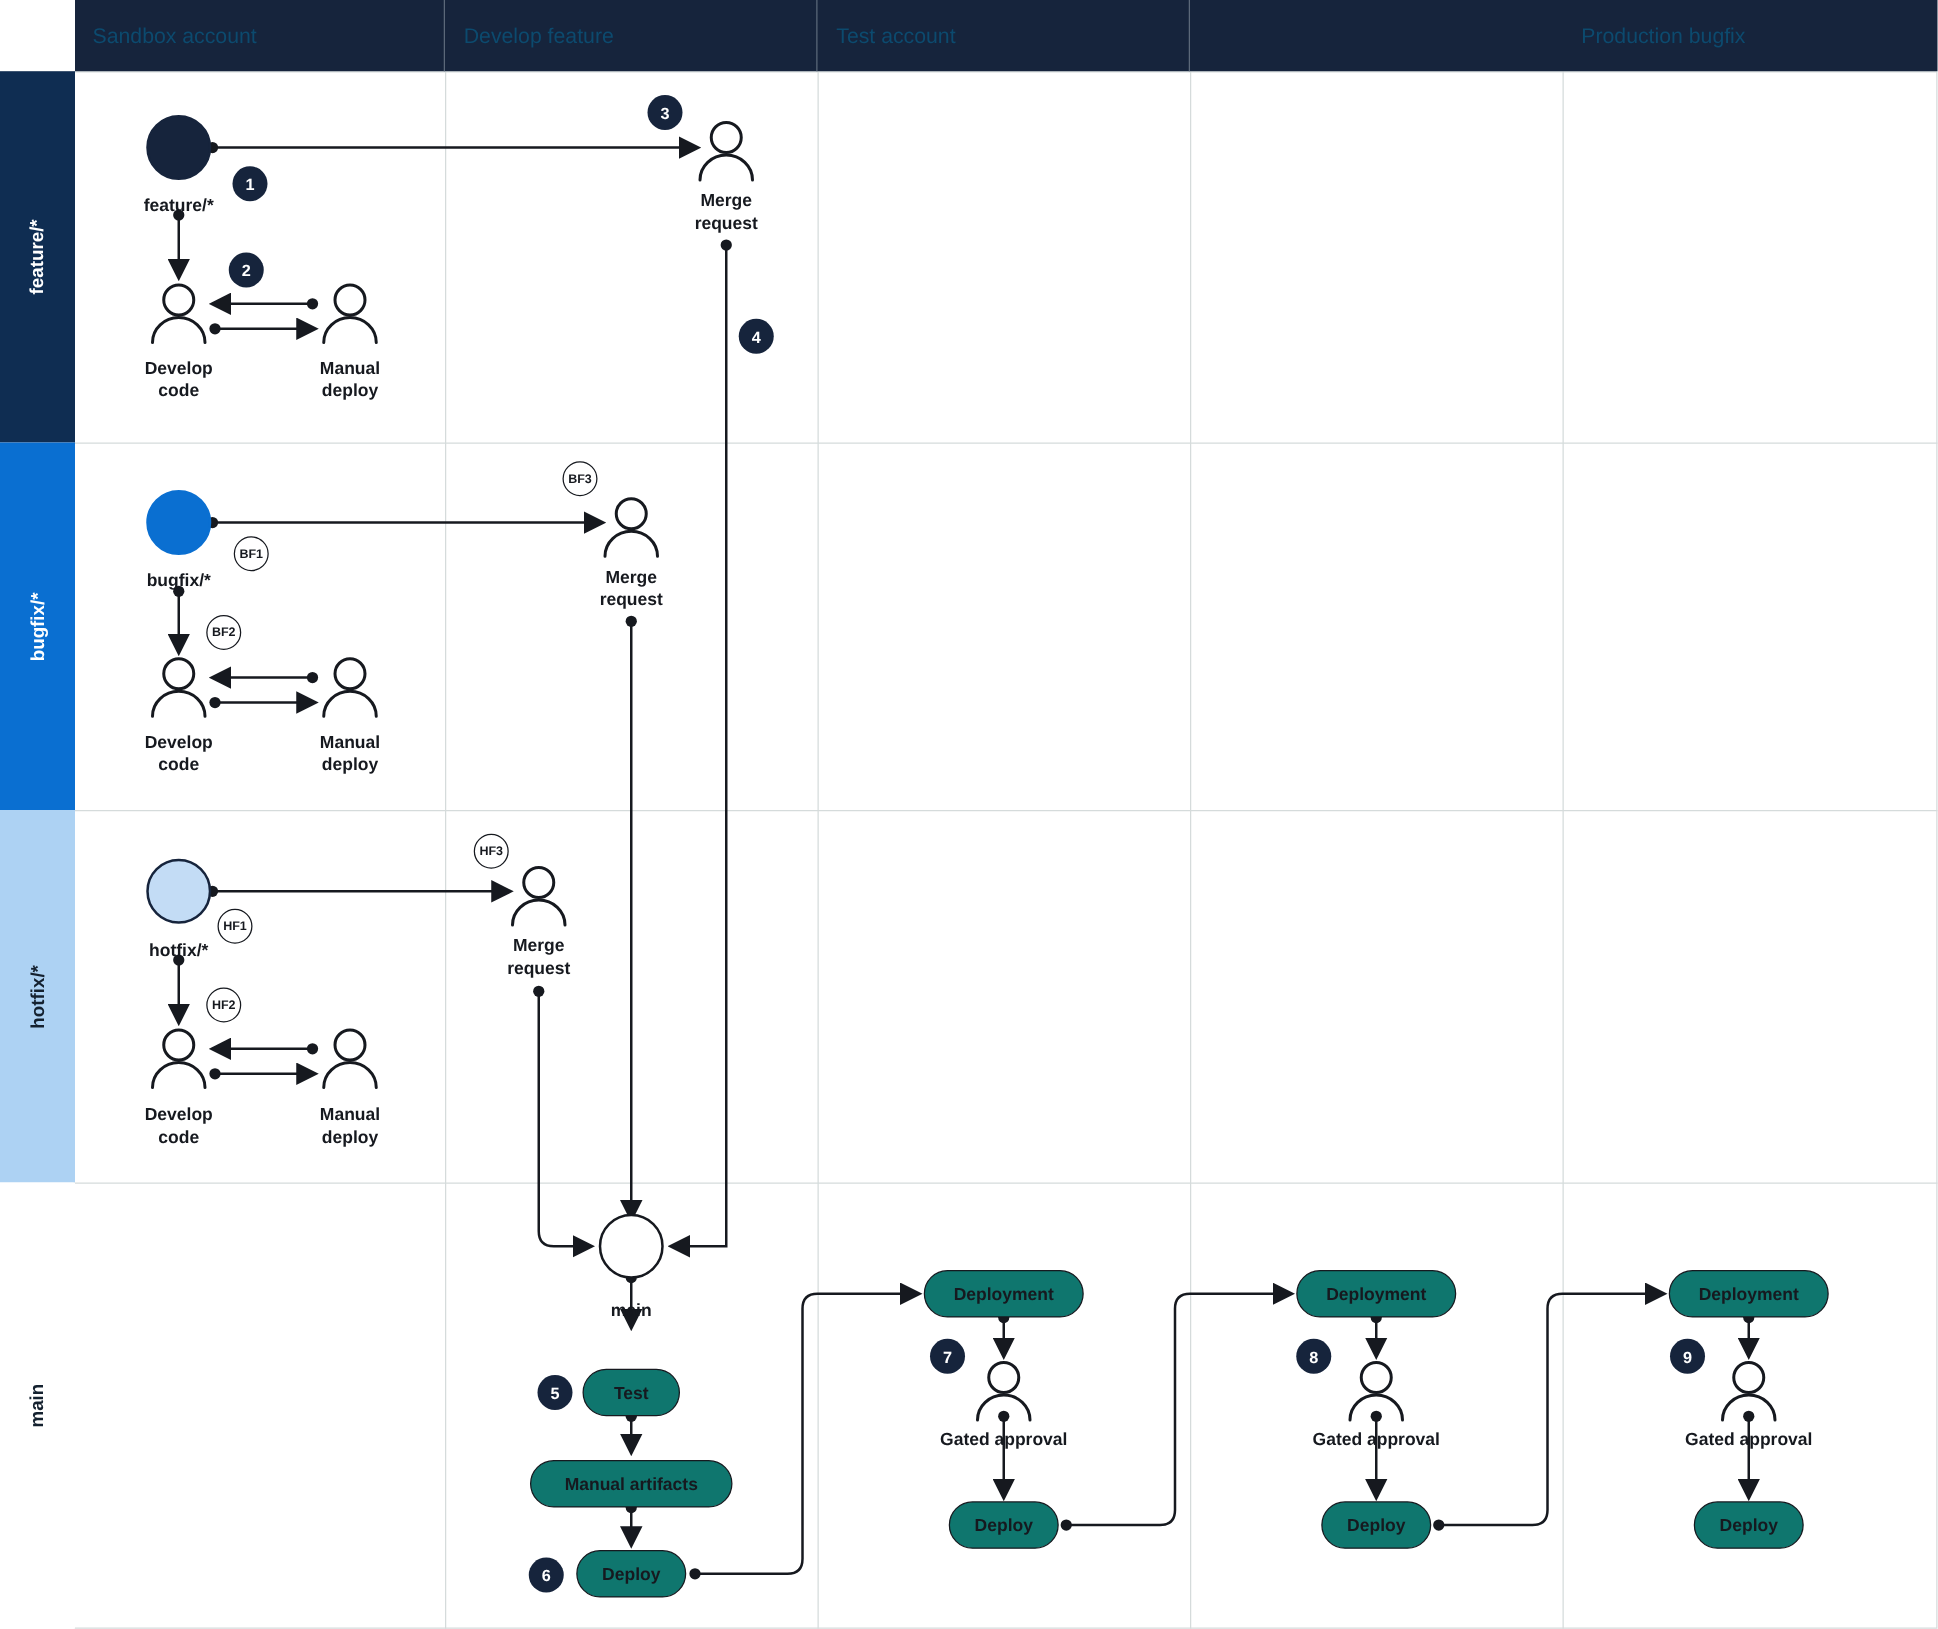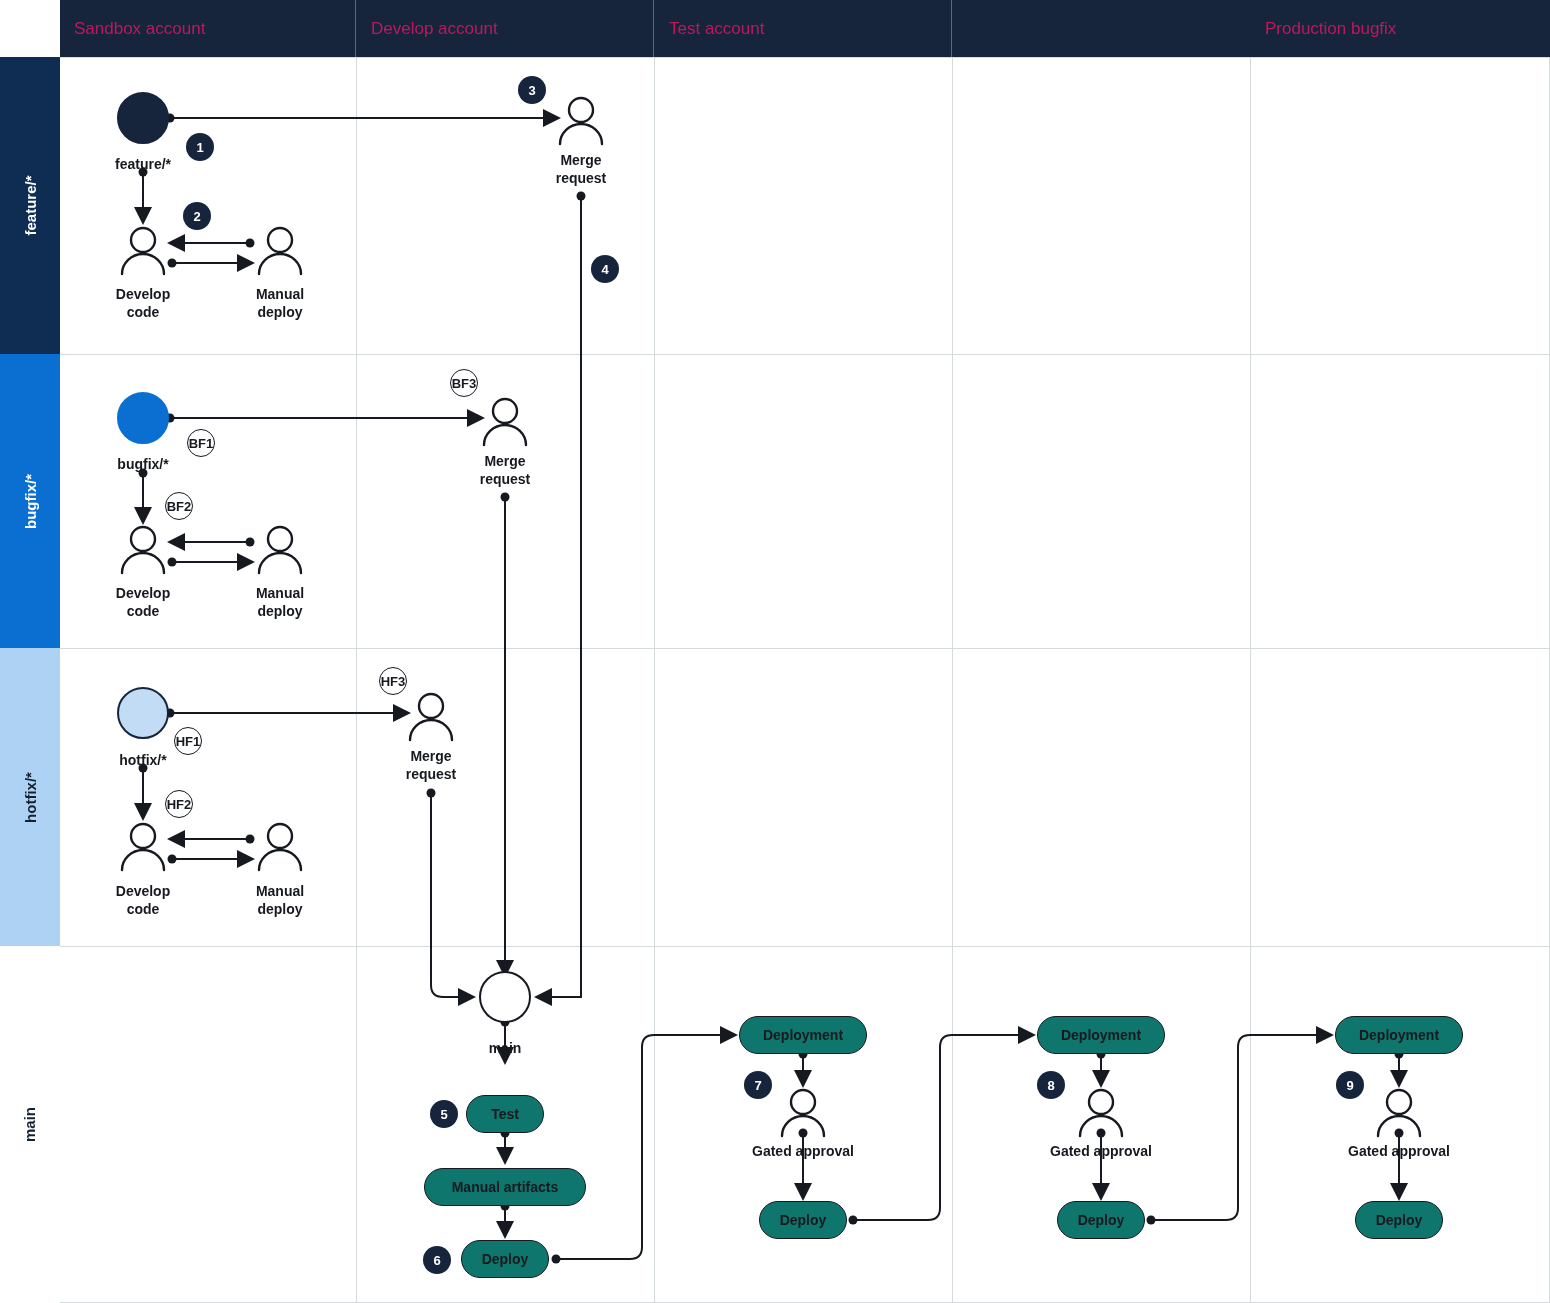--- a/index.html
+++ b/index.html
@@ -15,21 +15,21 @@
   #diagram { position:absolute; inset:0; }
 
   
   .hdr-band {
     position:absolute; left:0; top:0; width:1550px; height:57px;
     background:#16243c;
   }
   .hdr-cell {
     position:absolute; top:0; height:57px;
     display:flex; align-items:center;
-    color:#be185d; font-size:17px; padding-left:15px;
+    color:#0c4a6e; font-size:17px; padding-left:15px;
     border-right:1px solid #5b6879;
   }
   .hdr-gap { position:absolute; left:0; top:0; width:60px; height:57px; background:#ffffff; }
 
   
   .rowlabel {
     position:absolute; left:0; width:60px;
     display:flex; align-items:center; justify-content:center;
   }
   .rowlabel span {
@@ -66,21 +66,21 @@
   
   .badge {
     position:absolute; width:28px; height:28px; border-radius:50%;
     background:#16243c; color:#fff; font-size:13px; font-weight:bold;
     display:flex; align-items:center; justify-content:center;
   }
   
   .badge-o {
     position:absolute; width:28px; height:28px; border-radius:50%;
     background:#ffffff; border:1.5px solid #16191f; color:#16191f;
-    font-size:13px; font-weight:bold;
+    font-size:10px; font-weight:bold;
     display:flex; align-items:center; justify-content:center;
   }
 
   
   .pill {
     position:absolute; border:1.5px solid #16191f; border-radius:22px;
     background:#0f766e; display:flex; align-items:center; justify-content:center;
     font-size:14px; font-weight:bold; color:#16191f; padding:0 14px;
     height:38px; white-space:nowrap;
   }
@@ -102,21 +102,21 @@
   <div class="hline" style="left:59px; top:354px; width:1491px;"></div>
   <div class="hline" style="left:59px; top:648px; width:1491px;"></div>
   <div class="hline" style="left:59px; top:946px; width:1491px;"></div>
 
   <div class="hdr-band"></div>
   <div class="hdr-gap"></div>
   <div class="hdr-cell" style="left:59px; width:297px;">
       <span>Sandbox account</span>
     </div>
   <div class="hdr-cell" style="left:356px; width:298px;">
-      <span>Develop account</span>
+      <span>Develop feature</span>
     </div>
   <div class="hdr-cell" style="left:654px; width:298px;align-items:center;">
       <span>Test account</span>
     </div>
   <div class="hdr-cell" style="left:1250px; width:300px; border-right:none;">
       <span>Production bugfix</span>
     </div>
 
   <div class="rowlabel rl-feature">
       <span>feature/*</span>

